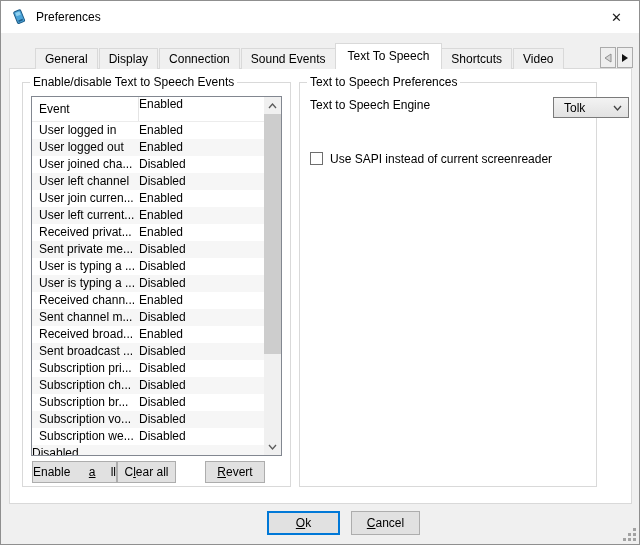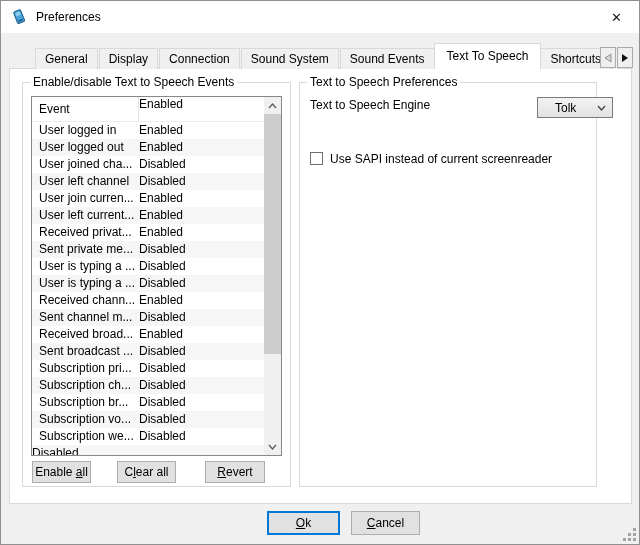--- a/index.html
+++ b/index.html
@@ -56,32 +56,32 @@
   .sbtn { position:absolute; left:0; width:17px; height:17px; display:flex;
           align-items:center; justify-content:center; }
   .sbtn.up { top:0; } .sbtn.down { bottom:0; }
   .sthumb { position:absolute; left:0; top:17px; width:17px; height:240px; background:#cdcdcd; }
 
   
   .btn { position:absolute; height:22px; background:#e1e1e1; border:1px solid #adadad;
          display:flex; align-items:center; justify-content:center; white-space:pre; }
   .btn span { white-space:pre; }
   .btn .mnemonic { text-decoration:underline; text-underline-offset:1px; }
-  #btn-enable-all { left:31px;  top:460px; width:59px; }
+  #btn-enable-all { left:31px;  top:460px; width:85px;justify-content:space-between; }
   #btn-clear-all  { left:116px; top:460px; width:59px; }
   #btn-revert     { left:204px; top:460px; width:60px; }
   #btn-ok { left:266px; top:510px; width:73px; height:24px; border:2px solid var(--accent,#0078d7); }
   #btn-cancel { left:350px; top:510px; width:69px; height:24px; }
 
   
   .field-label { position:absolute; white-space:nowrap; }
   #engine-label { left:309px; top:97px; }
-  .combo { position:absolute; left:536px; top:96px; width:76px; height:21px;
+  .combo { position:absolute; left:552px; top:96px; width:76px; height:21px;
            background:linear-gradient(#f3f3f3,#e2e2e2); border:1px solid #7a7a7a;
-           display:flex; align-items:center; padding-left:17px; }
+           display:flex; align-items:center; padding-left:10px; }
   .combo .chev { position:absolute; right:6px; top:7px; }
   .checkbox-row { position:absolute; left:309px; top:151px; display:flex; align-items:flex-start; }
   .checkbox { width:13px; height:13px; background:#fff; border:1px solid #6e6e6e; margin-right:7px; }
 
   
   .grip { position:absolute; right:3px; bottom:3px; width:13px; height:13px; }
   .grip i { position:absolute; width:3px; height:3px; background:#a3a3a3; }
   .grip i:nth-child(1){ right:0; top:0; }
   .grip i:nth-child(2){ right:5px; top:5px; } .grip i:nth-child(3){ right:0; top:5px; }
   .grip i:nth-child(4){ right:10px; top:10px; } .grip i:nth-child(5){ right:5px; top:10px; }
@@ -105,21 +105,20 @@
       <span>✕</span>
     </div>
   </div>
 
   <div class="tabpane"></div>
 
   <div class="tabstrip" id="tabstrip">
       <div class="tab">General</div>
       <div class="tab">Display</div>
       <div class="tab">Connection</div>
-      <div class="tab">Sound System</div>
       <div class="tab">Sound Events</div>
       <div class="tab selected">Text To Speech</div>
       <div class="tab">Shortcuts</div>
       <div class="tab">Video</div>
     </div>
   <div class="tab-scrollers">
     <div class="tab-scroll">
       <svg width="8" height="10" viewBox="0 0 8 10">
         <polygon points="7,1 1,5 7,9" fill="#d6d6d6" stroke="#8f8f8f" stroke-width="1"></polygon>
       </svg>

